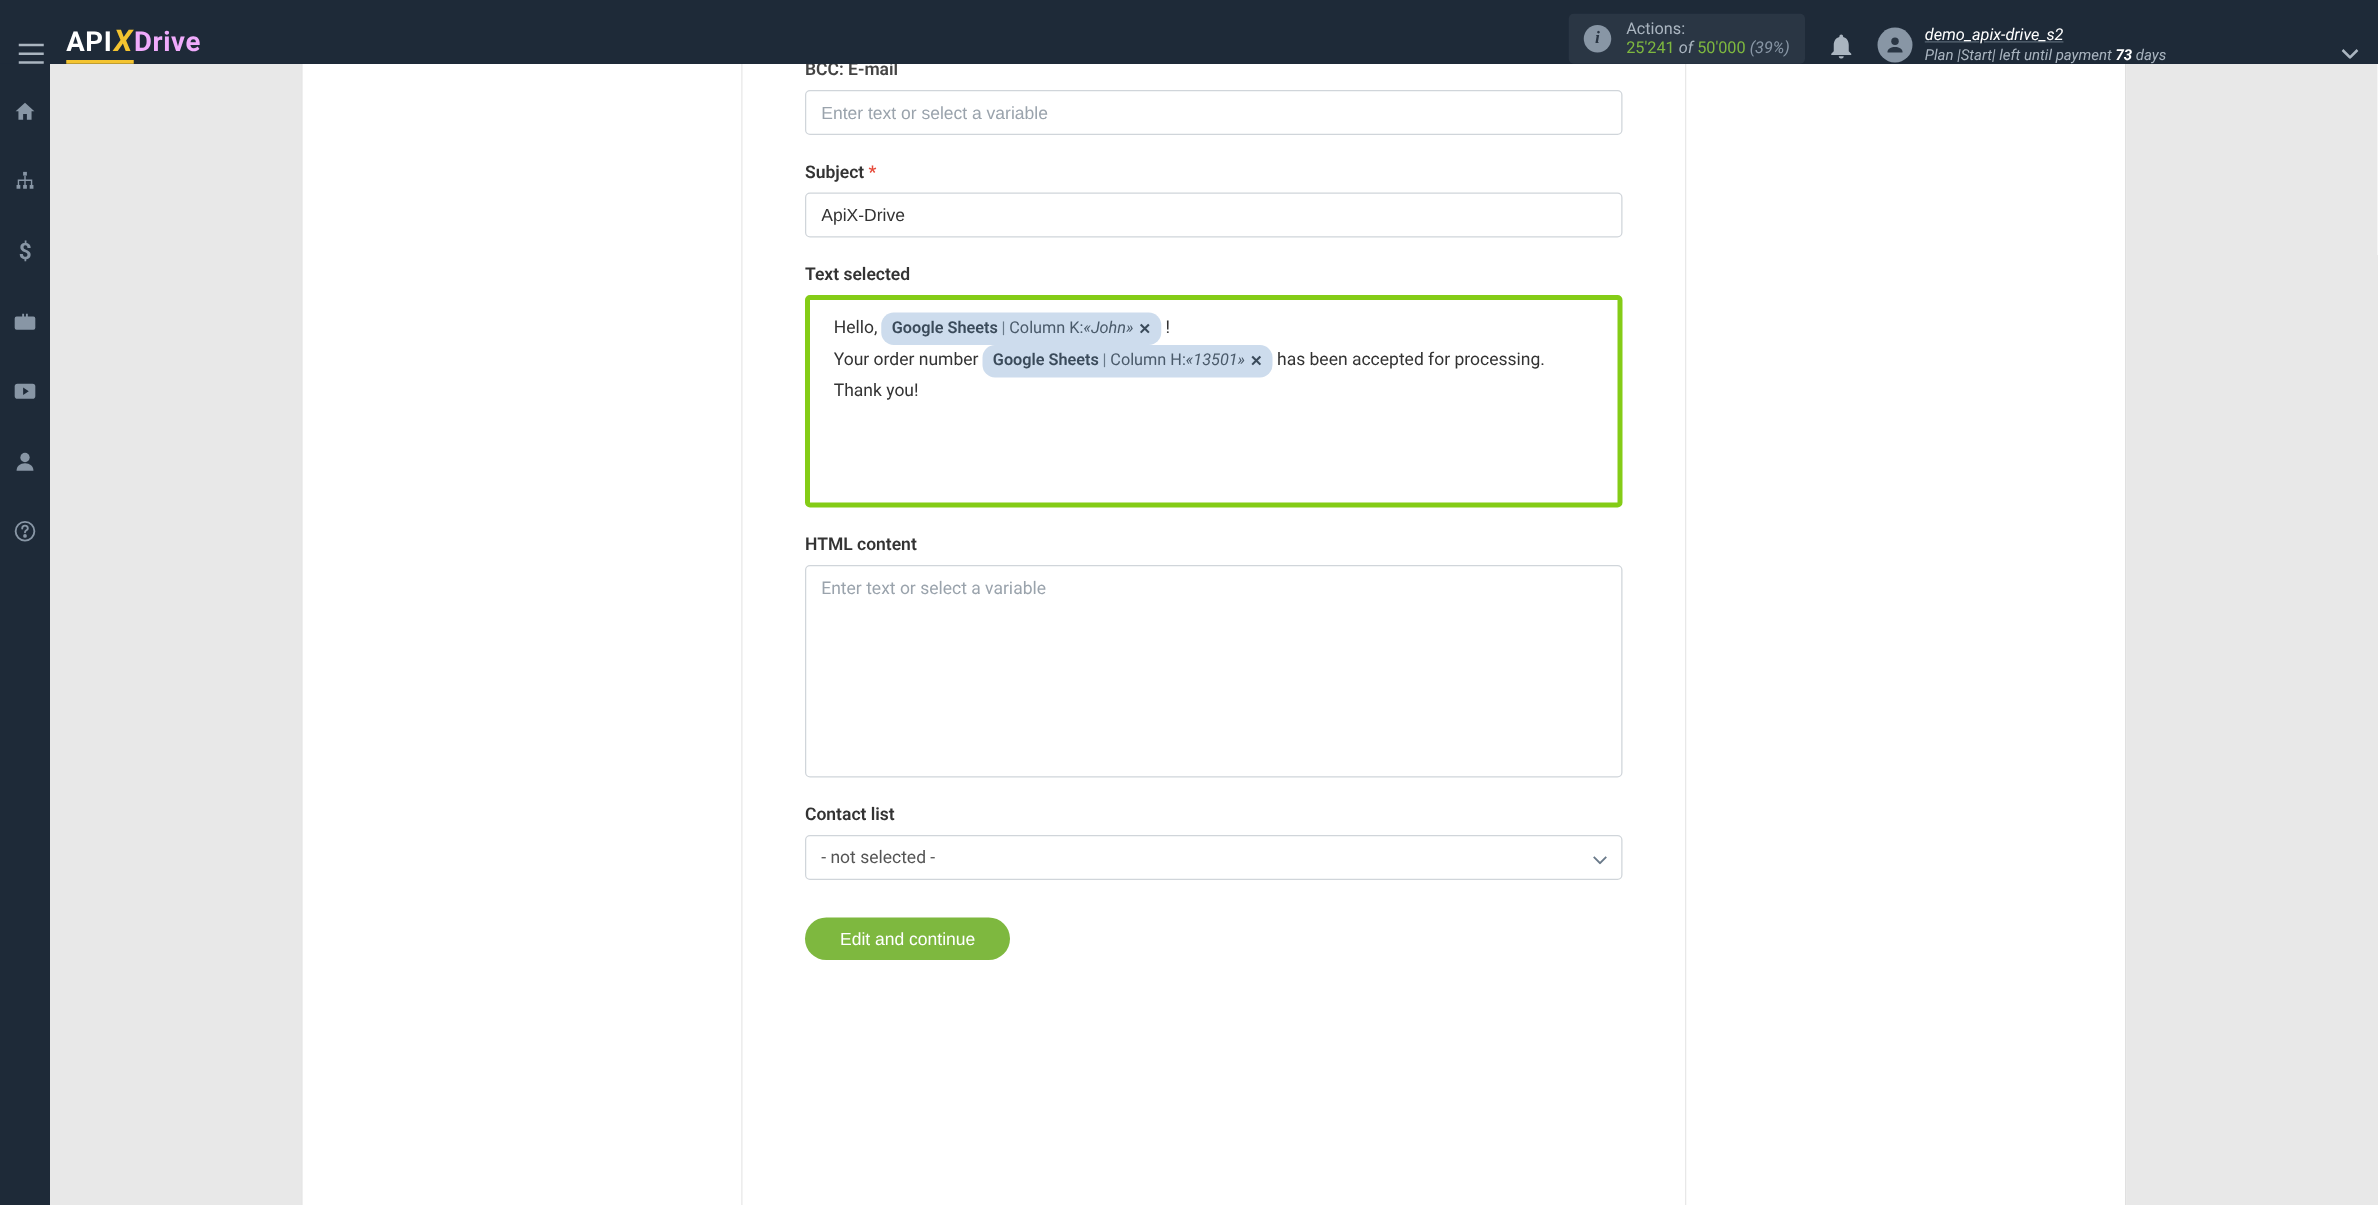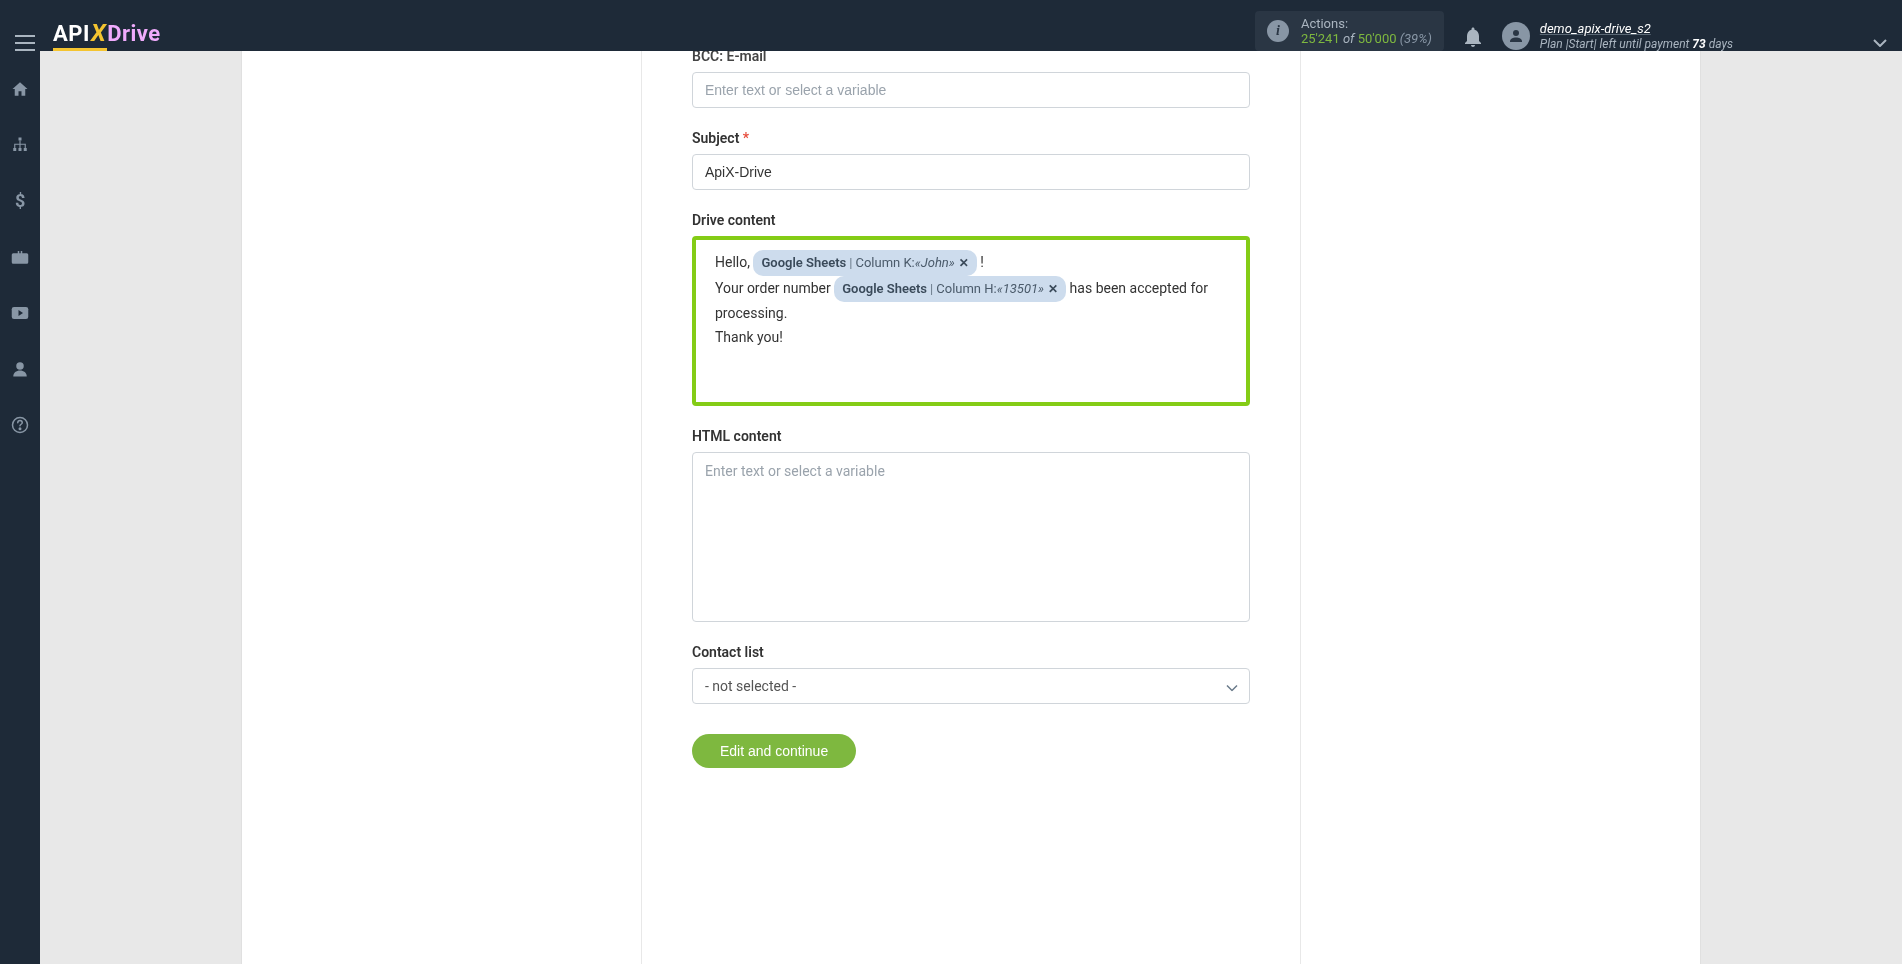--- a/index.html
+++ b/index.html
@@ -191,21 +191,21 @@
       width: 100%;
       max-width: 1460px;
       background: #fff;
       min-height: calc(100vh - 51px);
       display: flex;
       justify-content: center;
       border-left: 1px solid #e0e0e0;
       border-right: 1px solid #e0e0e0;
     }
     .form-panel {
-      width: 660px;
+      width: 756px;
       padding: 0 50px 40px 50px;
       border-left: 1px solid #e8e8e8;
       border-right: 1px solid #e8e8e8;
     }
     .form-group {
       margin-bottom: 22px;
     }
     .form-label {
       display: block;
       font-size: 14px;
@@ -426,21 +426,21 @@
       </div>
 
       <div class="form-group">
         <label class="form-label">
           <span>Subject</span> <span class="required">*</span>
         </label>
         <input class="form-input" type="text" value="ApiX-Drive" style="">
       </div>
 
       <div class="form-group">
-        <label class="form-label">Drive content</label>
+        <label class="form-label">Text selected</label>
         <div class="text-content-box">
           <div>
             <span>Hello, </span>
             <span class="variable-chip">
               <span class="chip-source">Google Sheets</span>
               <span class="chip-sep"> | </span>
               <span class="chip-col">Column K: </span>
               <span class="chip-val">«John»</span>
               <span class="chip-close">✕</span>
             </span>

